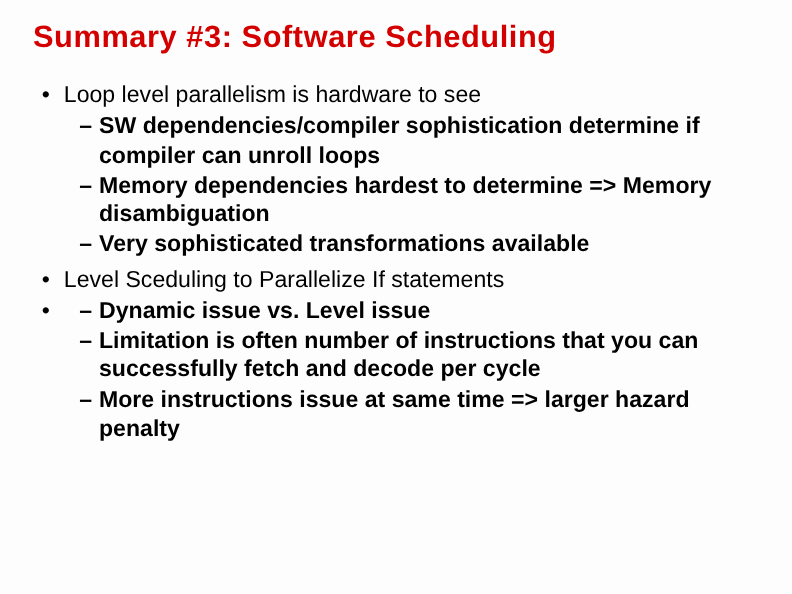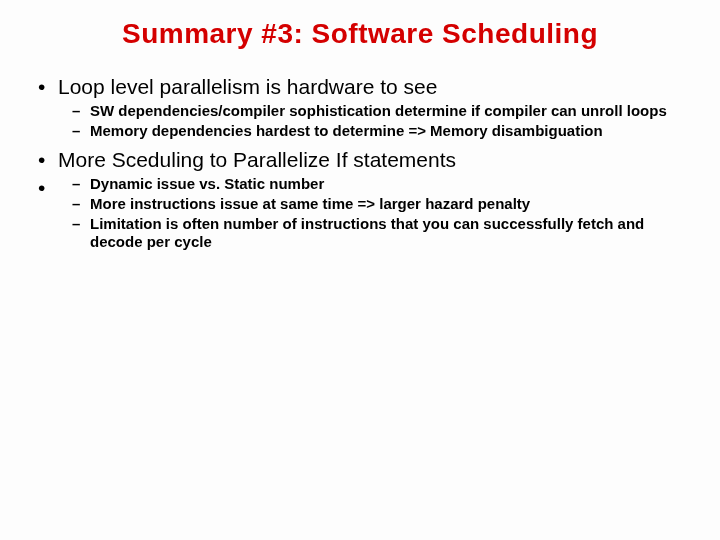--- a/index.html
+++ b/index.html
@@ -6,21 +6,21 @@
     body {
       width: 720px;
       height: 540px;
       background: #fdfdfd;
       font-family: "Comic Sans MS", "Comic Sans", cursive, sans-serif;
       color: #000;
       padding: 18px 30px 20px 30px;
       overflow: hidden;
     }
     .title {
-      text-align: center;
+      text-align: left;
       font-size: 28px;
       font-weight: bold;
       color: #d40000;
       margin-bottom: 24px;
       letter-spacing: 0.5px;
     }
     ul.main-list {
       list-style: none;
       padding-left: 0;
     }
@@ -39,21 +39,21 @@
       top: 0;
       font-size: 21px;
     }
     ul.sub-list {
       list-style: none;
       padding-left: 14px;
       margin-top: 2px;
       margin-bottom: 6px;
     }
     ul.sub-list > li {
-      font-size: 15px;
+      font-size: 21px;
       font-weight: bold;
       line-height: 1.25;
       position: relative;
       padding-left: 18px;
       margin-bottom: 1px;
     }
     ul.sub-list > li::before {
       content: "–";
       position: absolute;
       left: 0;
@@ -64,25 +64,26 @@
 <body>
 
 <h1 class="title">Summary #3: Software Scheduling</h1>
 
 <ul class="main-list">
   <li>
     <span>Loop level parallelism is hardware to see</span>
     <ul class="sub-list">
       <li>SW dependencies/compiler sophistication determine if compiler can unroll loops</li>
       <li>Memory dependencies hardest to determine =&gt; Memory disambiguation</li>
+      <li>Very sophisticated transformations available</li>
     </ul>
   </li>
   <li>
-    <span>More Sceduling to Parallelize If statements</span>
+    <span>Level Sceduling to Parallelize If statements</span>
   </li>
   <li>
     <ul class="sub-list">
-      <li>Dynamic issue vs. Static number</li>
+      <li>Dynamic issue vs. Level issue</li>
+      <li>Limitation is often number of instructions that you can successfully fetch and decode per cycle</li>
       <li>More instructions issue at same time =&gt; larger hazard penalty</li>
-      <li>Limitation is often number of instructions that you can successfully fetch and decode per cycle</li>
     </ul>
   </li>
 </ul>
 
 </body></html>

